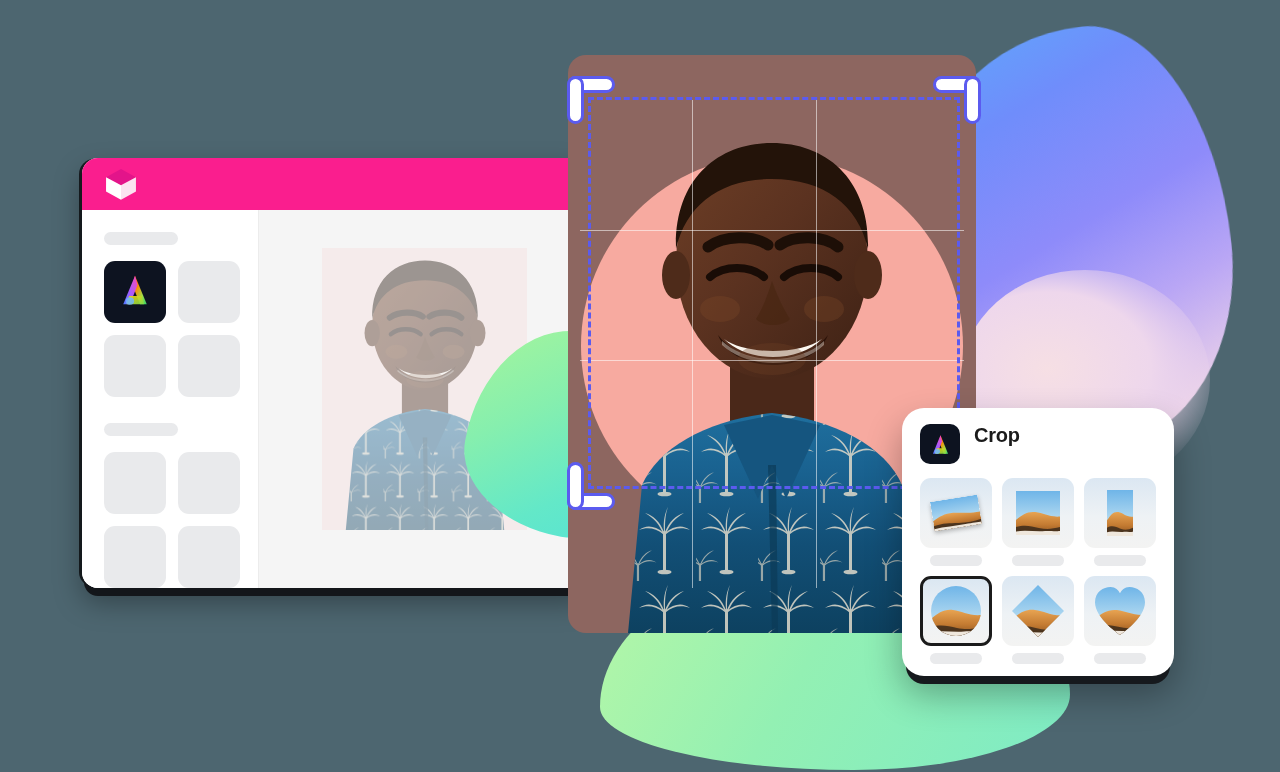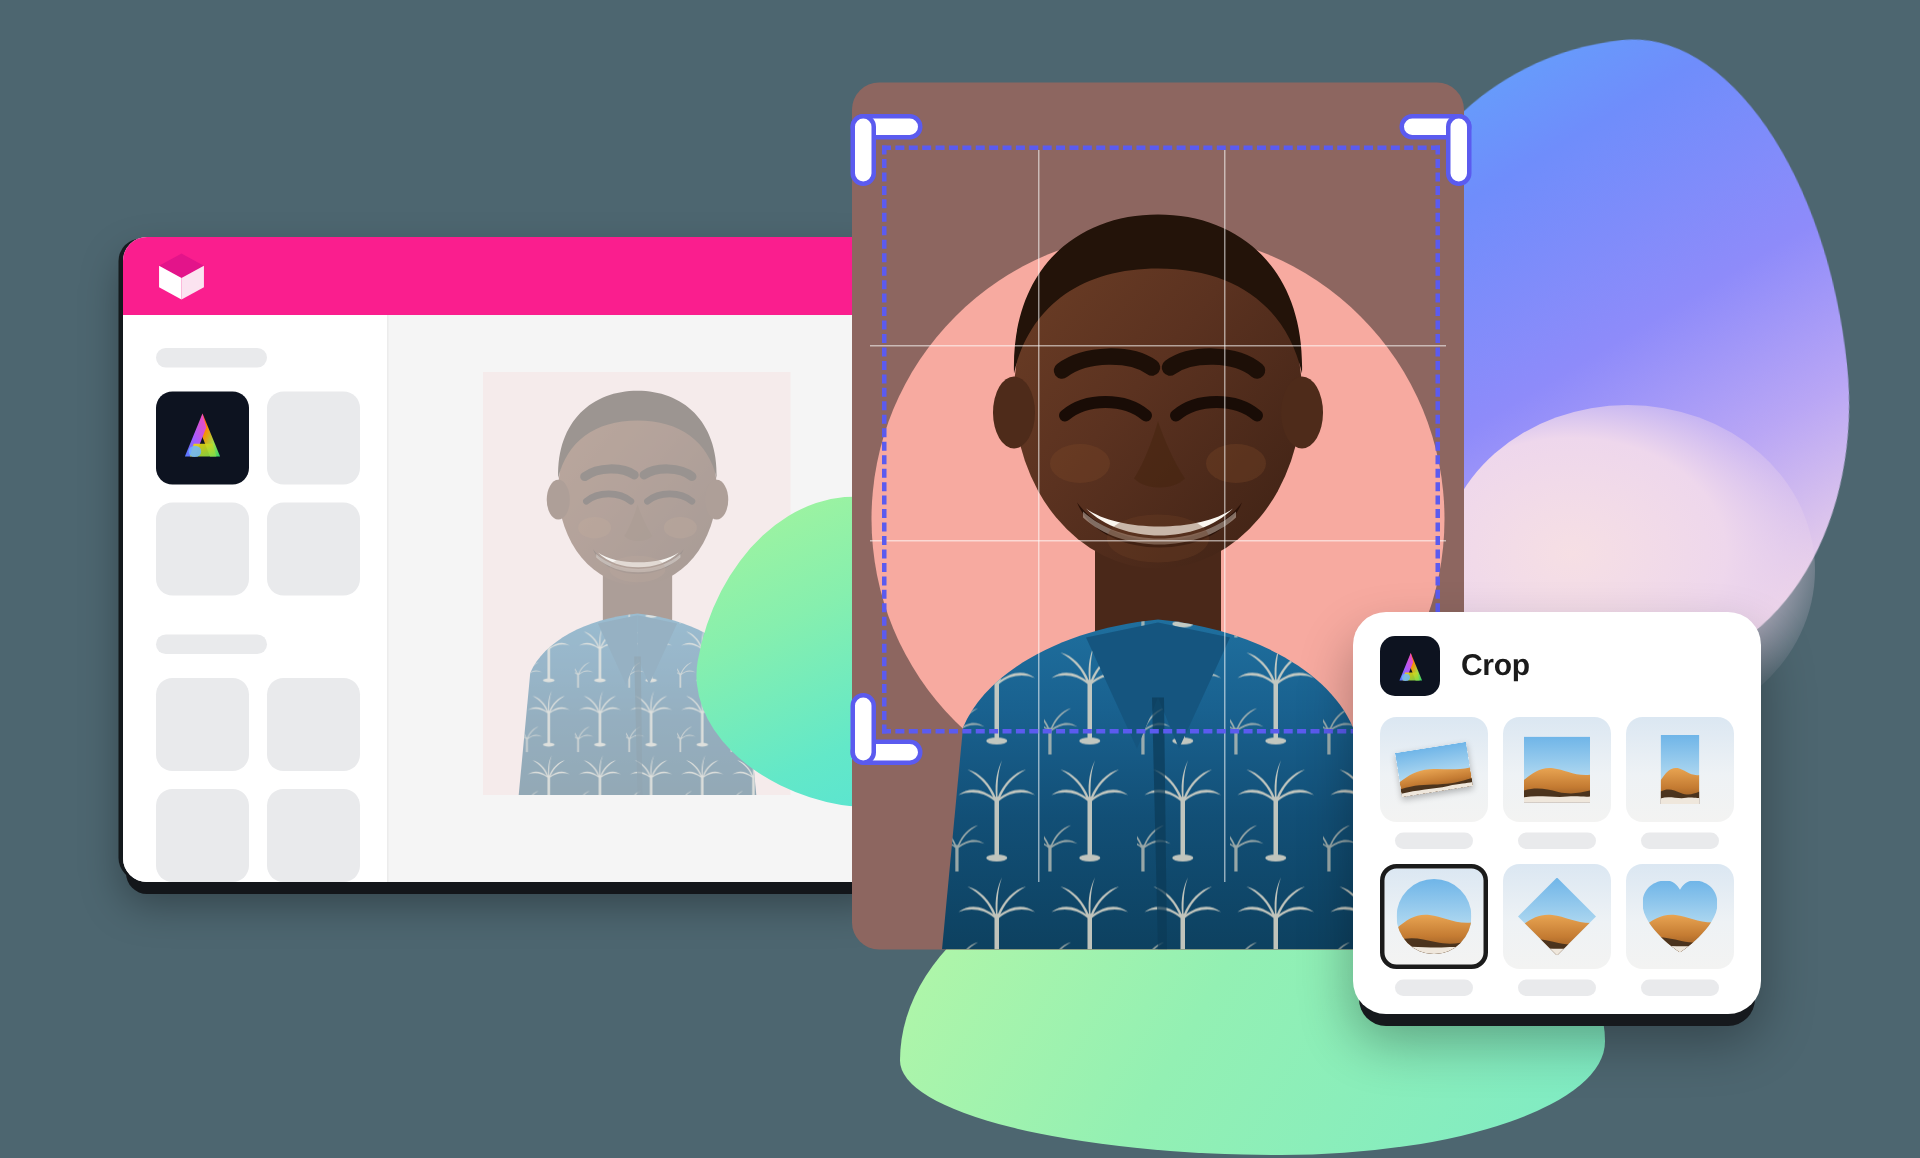--- a/index.html
+++ b/index.html
@@ -195,21 +195,21 @@
     position: absolute;
     left: 902px; top: 408px;
     width: 272px; height: 268px;
     background: #ffffff;
     border-radius: 22px;
     box-shadow: 0 12px 0 -4px #16191d, 0 18px 36px rgba(0,0,0,.32);
     padding: 16px 18px;
   }
   #crop-panel-header {
     display: flex;
-    align-items: center;
+    align-items: flex-start;
     gap: 14px;
     margin-bottom: 14px;
   }
   #panel-app-icon {
     width: 40px; height: 40px;
     background: #0d1320;
     border-radius: 10px;
     display: flex; align-items: center; justify-content: center;
     flex-shrink: 0;
   }

